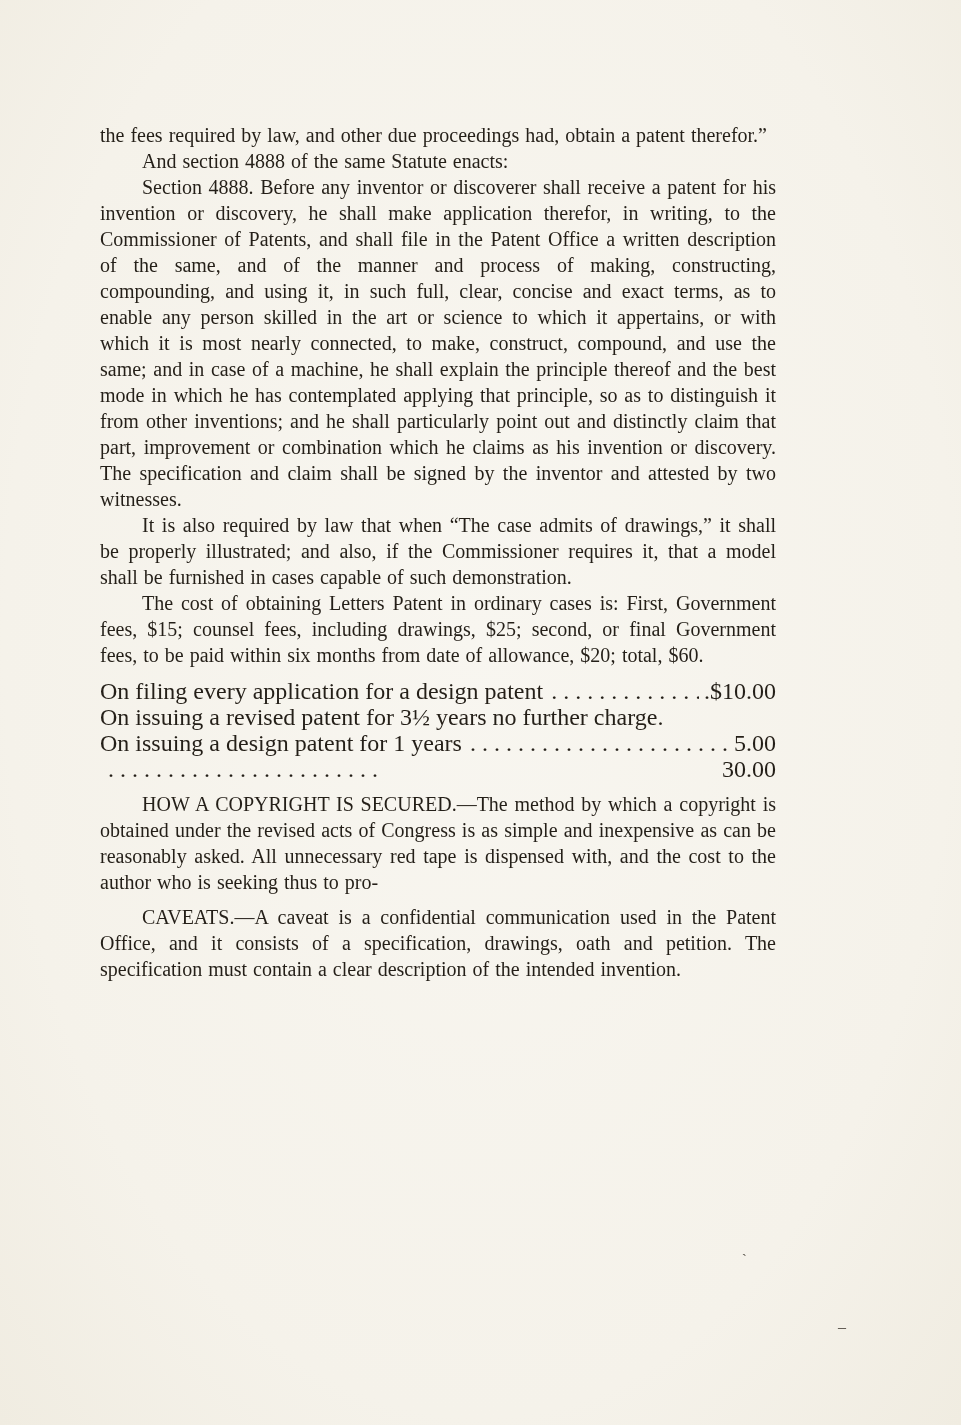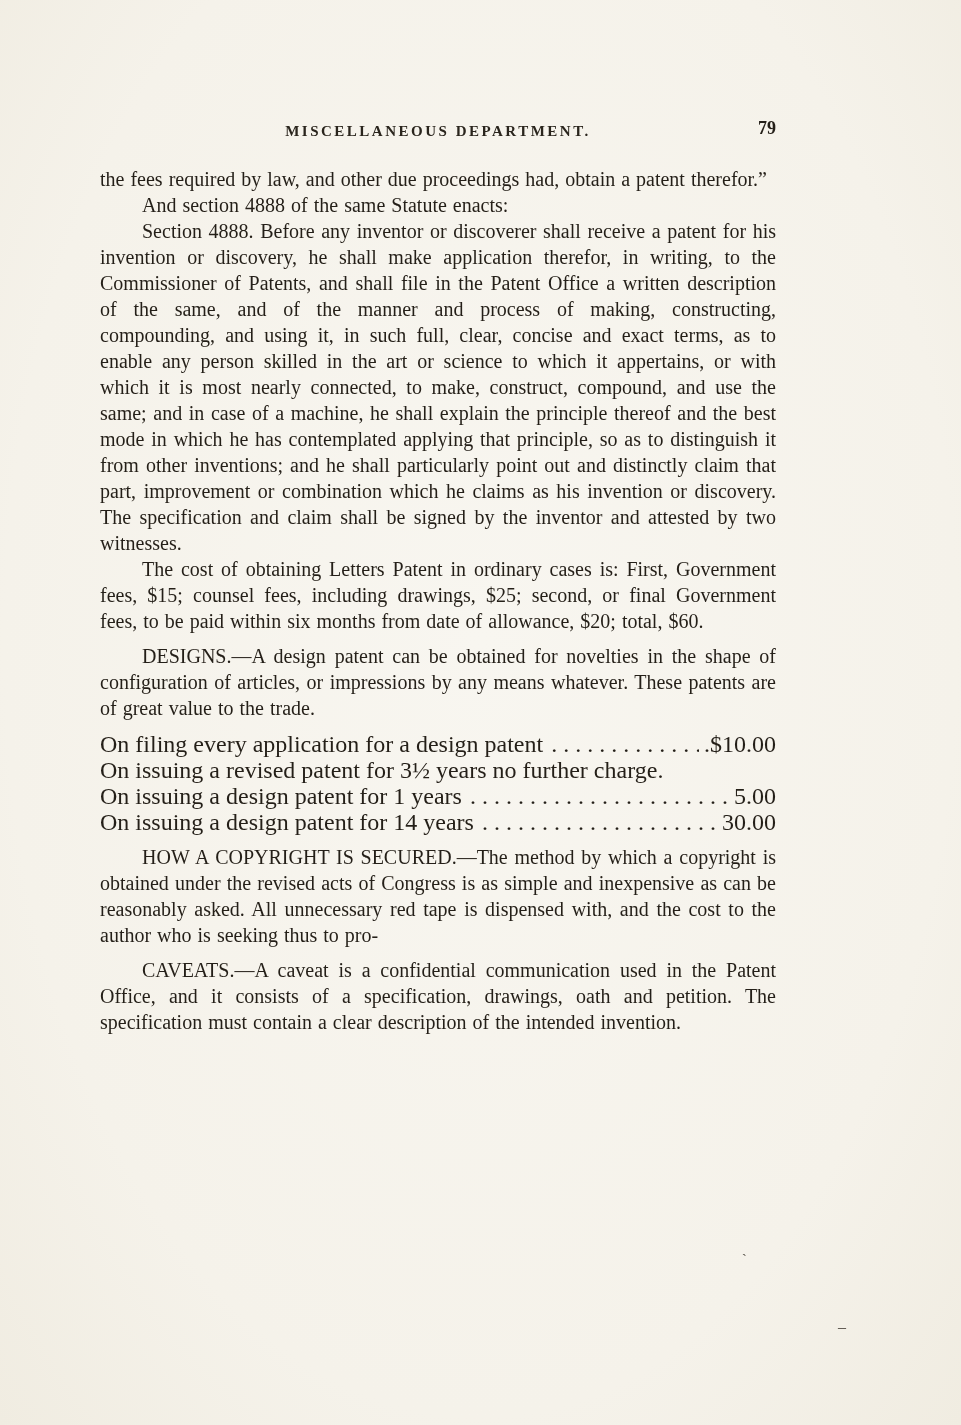--- a/index.html
+++ b/index.html
@@ -66,49 +66,44 @@
     font-size: 14px;
   }
   .artifact-tick { left: 742px; top: 1252px; }
   .artifact-dash { left: 838px; top: 1318px; font-size: 16px; }
 </style>
 </head>
 <body>
 
 <div class="page-body">
 
-  <div class="header-row">
-    <span class="header-title">MISCELLANEOUS DEPARTMENT.</span>
-    <span class="page-number">79</span>
-  </div>
 
   <p class="body-par">the fees required by law, and other due proceedings had, obtain a patent therefor.”</p>
   <p class="body-par indent">And section 4888 of the same Statute enacts:</p>
   <p class="body-par indent">Section 4888.  Before any inventor or discoverer shall receive a patent for his invention or discovery, he shall make application therefor, in writing, to the Commissioner of Patents, and shall file in the Patent Office a written description of the same, and of the manner and process of making, constructing, compounding, and using it, in such full, clear, concise and exact terms, as to enable any person skilled in the art or science to which it appertains, or with which it is most nearly connected, to make, construct, compound, and use the same; and in case of a machine, he shall explain the principle thereof and the best mode in which he has contemplated applying that principle, so as to distinguish it from other inventions; and he shall particularly point out and distinctly claim that part, improvement or combination which he claims as his invention or discovery.  The specification and claim shall be signed by the inventor and attested by two witnesses.</p>
+  <p class="body-par indent">It is also required by law that when “The case admits of drawings,” it shall be properly illustrated; and also, if the Commissioner requires it, that a model shall be furnished in cases capable of such demonstration.</p>
   <p class="body-par indent">The cost of obtaining Letters Patent in ordinary cases is: First, Government fees, $15; counsel fees, including drawings, $25; second, or final Government fees, to be paid within six months from date of allowance, $20; total, $60.</p>
-  <p class="body-par indent gap">DESIGNS.—A design patent can be obtained for novelties in the shape of configuration of articles, or impressions by any means whatever. These patents are of great value to the trade.</p>
 
   <div class="fee-list">
     <div class="fee-line">
       <span class="fee-label">On filing every application for a design patent</span>
       <span class="fee-leader">...............</span>
       <span class="fee-amount">.$10.00</span>
     </div>
     <div class="fee-line">
       <span class="fee-label">On issuing a revised patent for 3½ years no further charge.</span>
       <span class="fee-leader"></span>
       <span class="fee-amount"></span>
     </div>
     <div class="fee-line">
       <span class="fee-label">On issuing a design patent for 1 years</span>
       <span class="fee-leader">.........................</span>
       <span class="fee-amount">5.00</span>
     </div>
     <div class="fee-line">
-      <span class="fee-label">On issuing a design patent for 14 years</span>
       <span class="fee-leader">.......................</span>
       <span class="fee-amount">30.00</span>
     </div>
   </div>
 
   <p class="body-par indent gap">HOW A COPYRIGHT IS SECURED.—The method by which a copyright is obtained under the revised acts of Congress is as simple and inexpensive as can be reasonably asked.  All unnecessary red tape is dispensed with, and the cost to the author who is seeking thus to pro-</p>
   <p class="body-par indent gap">CAVEATS.—A caveat is a confidential communication used in the Patent Office, and it consists of a specification, drawings, oath and petition.  The specification must contain a clear description of the intended invention.</p>
 
 </div>
 

